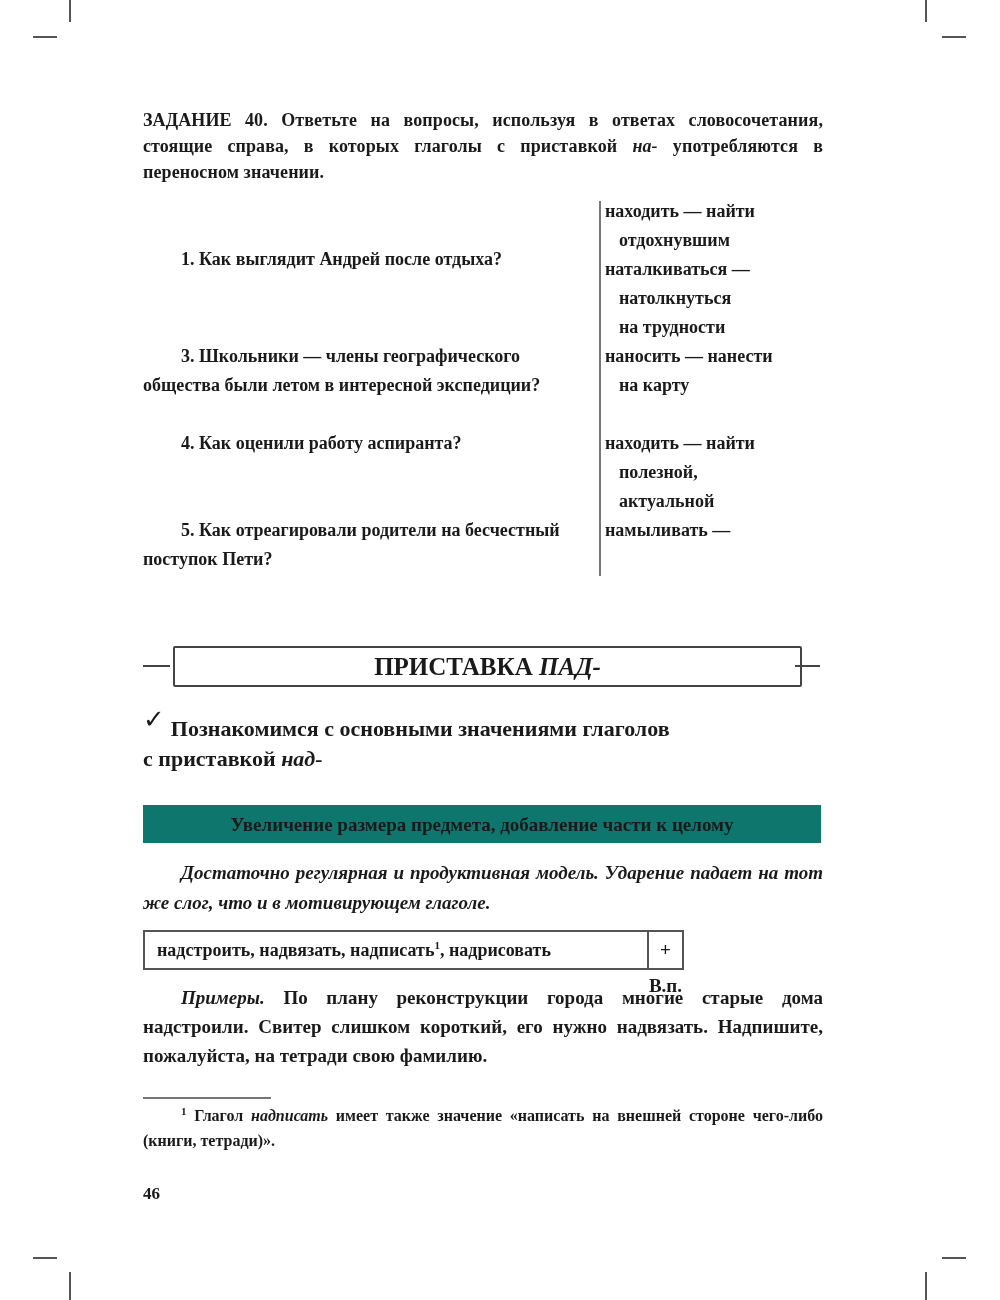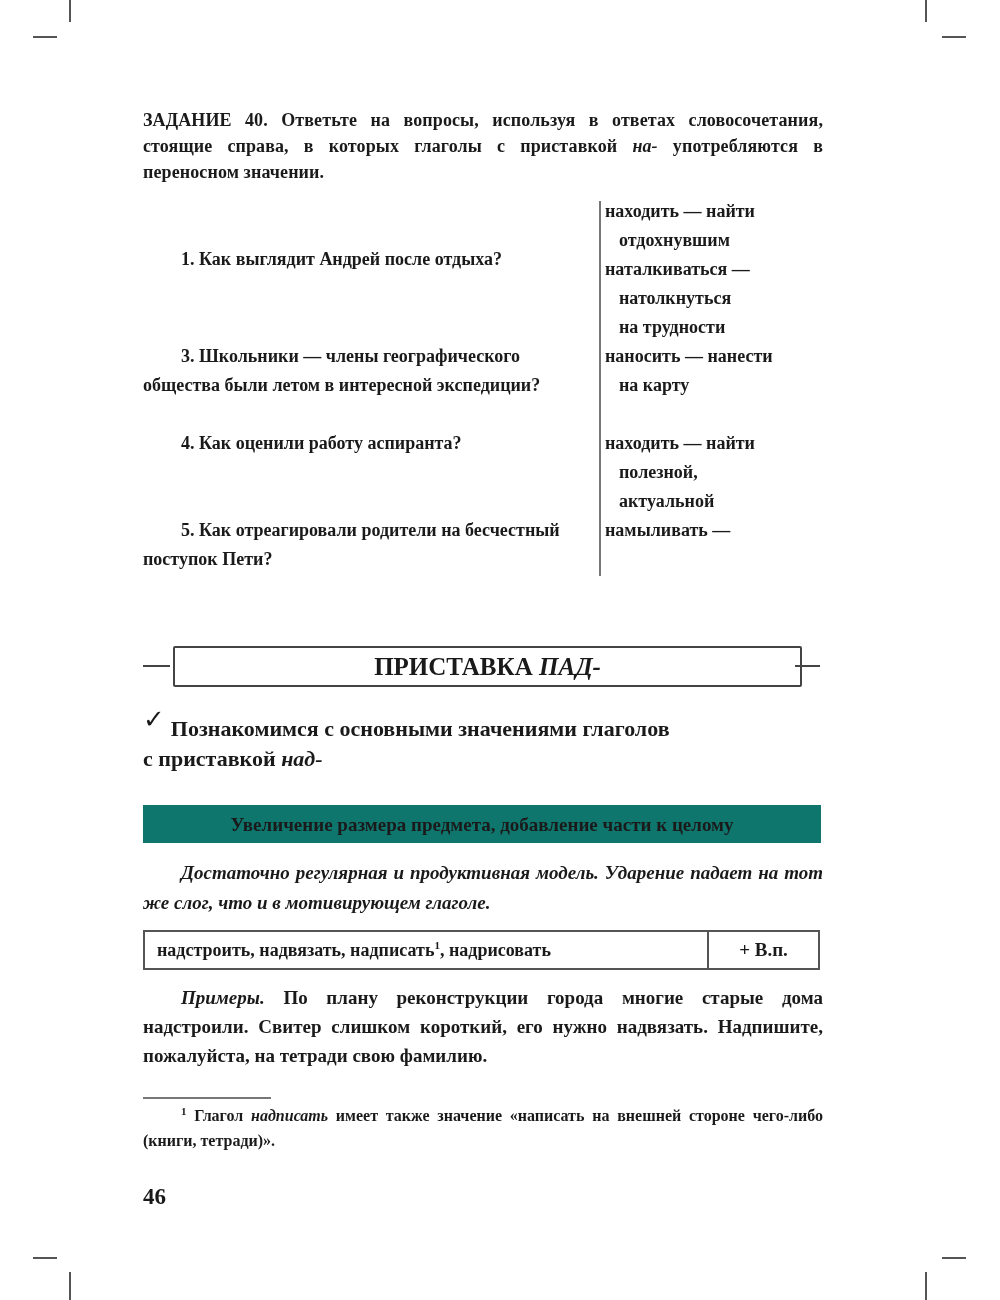--- a/index.html
+++ b/index.html
@@ -135,21 +135,21 @@
       font-size: 19px;
       line-height: 30px;
       text-indent: 38px;
       text-align: justify;
     }
 
     .model-table {
       position: absolute;
       left: 143px;
       top: 930px;
-      width: 677px;
+      width: 541px;
       height: 40px;
       border: 2px solid #555;
       box-sizing: border-box;
       display: flex;
       font-family: "Liberation Serif", serif;
       font-weight: bold;
       font-size: 18px;
     }
     .model-table .cell-verbs {
       width: 550px;
@@ -200,21 +200,21 @@
       text-indent: 38px;
     }
     .footnote .it { font-style: italic; }
 
     .page-num {
       position: absolute;
       left: 143px;
       top: 1184px;
       font-family: "Liberation Serif", serif;
       font-weight: bold;
-      font-size: 23px;
+      font-size: 17px;
     }
   </style>
 </head>
 <body>
 
 <div class="crop v" style="left:69px; top:0;"></div>
 <div class="crop h" style="left:33px; top:36px;"></div>
 <div class="crop v" style="left:925px; top:0;"></div>
 <div class="crop h" style="left:942px; top:36px;"></div>
 <div class="crop v" style="left:69px; top:1272px; height:28px;"></div>

